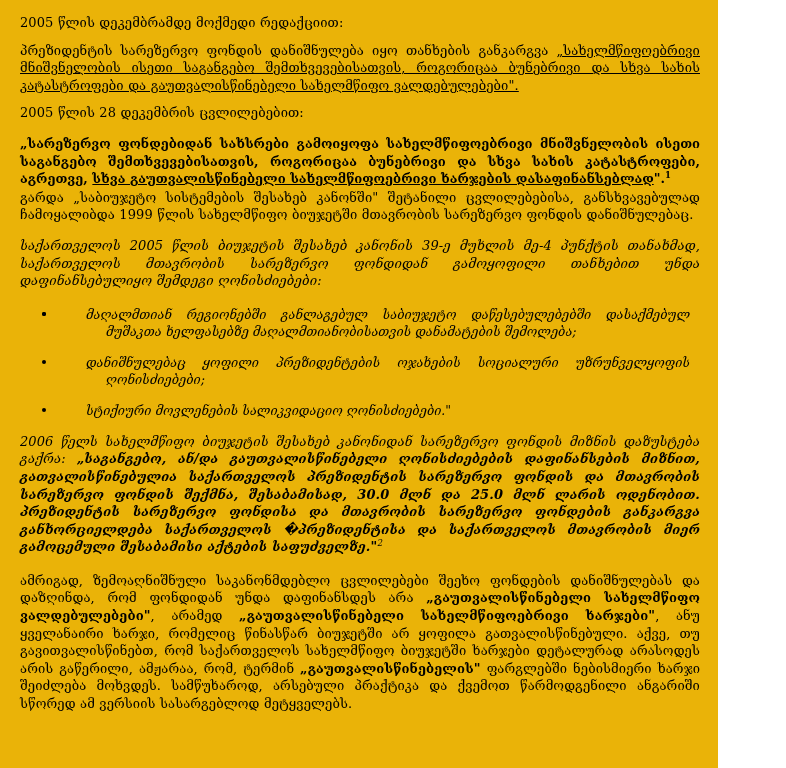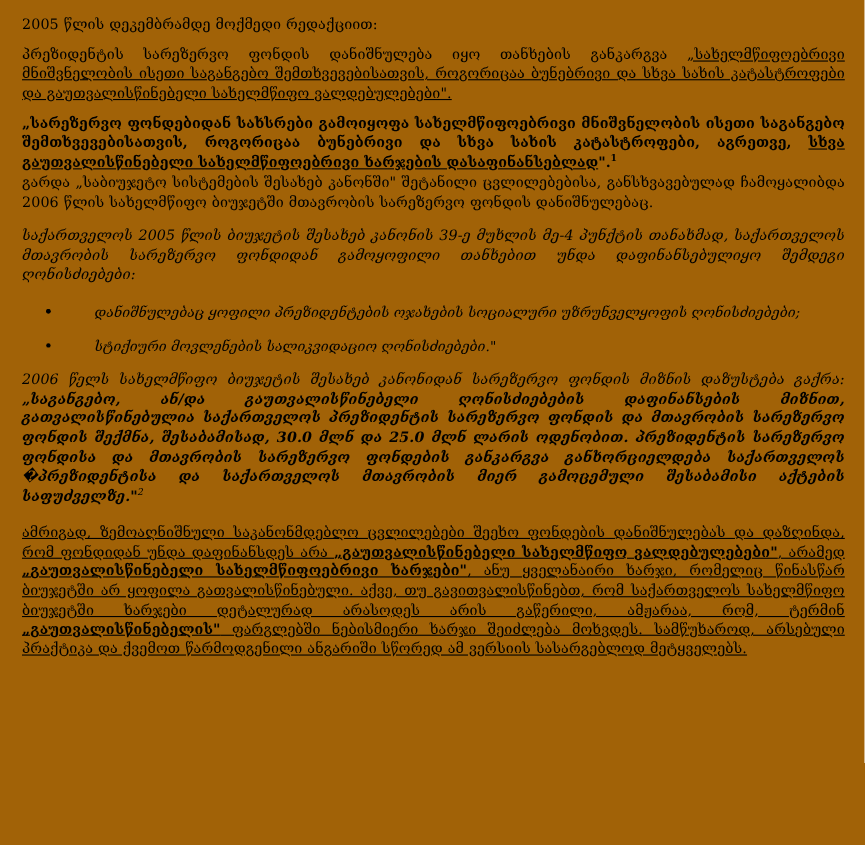--- a/index.html
+++ b/index.html
@@ -7,36 +7,36 @@
     margin: 0;
     padding: 0;
     background: #ffffff;
   }
   body {
     font-family: "DejaVu Serif", "Liberation Serif", serif;
     color: #000000;
   }
   #page {
     position: relative;
-    width: 786px;
+    width: 718px;
     height: 768px;
-    background: #a16207;
+    background: #eab308;
     box-sizing: border-box;
     padding: 14px 18px 0 20px;
     overflow: hidden;
   }
   .para {
     font-size: 13.0px;
     line-height: 17.6px;
     text-align: justify;
     margin: 0 0 11px 0;
     letter-spacing: 0.1px;
     word-spacing: 0.2px;
   }
-  .para.last { margin-bottom: 0; text-decoration: underline; }
+  .para.last { margin-bottom: 0; }
   .gap-sm { margin-bottom: 10px; }
   .gap-md { margin-bottom: 13px; }
   .gap-lg { margin-bottom: 16px; font-style: italic; }
 
   .bold { font-weight: bold; margin-top: 16px; }
   .ul   { text-decoration: underline; }
 
   
   .quote-bold {
     font-weight: bold;
@@ -93,32 +93,37 @@
 <body>
 
 <div id="page">
 
   <p class="para gap-sm">2005 წლის დეკემბრამდე მოქმედი რედაქციით:</p>
 
   <p class="para gap-sm">
     <span>პრეზიდენტის სარეზერვო ფონდის დანიშნულება იყო თანხების განკარგვა </span><span class="ul">„სახელმწიფოებრივი მნიშვნელობის ისეთი საგანგებო შემთხვევებისათვის, როგორიცაა ბუნებრივი და სხვა სახის კატასტროფები და გაუთვალისწინებელი სახელმწიფო ვალდებულებები".</span>
   </p>
 
+  <p class="para gap-md">2005 წლის 28 დეკემბრის ცვლილებებით:</p>
 
   <p class="quote-bold">
     <span>„სარეზერვო ფონდებიდან სახსრები გამოიყოფა სახელმწიფოებრივი მნიშვნელობის ისეთი საგანგებო შემთხვევებისათვის, როგორიცაა ბუნებრივი და სხვა სახის კატასტროფები, აგრეთვე, </span><span class="ul">სხვა გაუთვალისწინებელი სახელმწიფოებრივი ხარჯების დასაფინანსებლად</span><span>".</span><sup class="fn">1</sup>
   </p>
 
-  <p class="para gap-md">გარდა „საბიუჯეტო სისტემების შესახებ კანონში" შეტანილი ცვლილებებისა, განსხვავებულად ჩამოყალიბდა 2006 წლის სახელმწიფო ბიუჯეტში მთავრობის სარეზერვო ფონდის დანიშნულებაც.</p>
+  <p class="para gap-md">გარდა „საბიუჯეტო სისტემების შესახებ კანონში" შეტანილი ცვლილებებისა, განსხვავებულად ჩამოყალიბდა 1999 წლის სახელმწიფო ბიუჯეტში მთავრობის სარეზერვო ფონდის დანიშნულებაც.</p>
 
   <p class="para gap-lg">საქართველოს 2005 წლის ბიუჯეტის შესახებ კანონის 39-ე მუხლის მე-4 პუნქტის თანახმად, საქართველოს მთავრობის სარეზერვო ფონდიდან გამოყოფილი თანხებით უნდა დაფინანსებულიყო შემდეგი ღონისძიებები:</p>
 
   <ul class="bullets">
     <li>
       <span class="dot"></span>
+    </li>
+    <li class="wrap">
+      <span class="dot"></span>
+      <span class="txt">მაღალმთიან რეგიონებში განლაგებულ საბიუჯეტო დაწესებულებებში დასაქმებულ მუშაკთა ხელფასებზე მაღალმთიანობისათვის დანამატების შემოლება;</span>
     </li>
     <li class="wrap">
       <span class="dot"></span>
       <span class="txt">დანიშნულებაც ყოფილი პრეზიდენტების ოჯახების სოციალური უზრუნველყოფის ღონისძიებები;</span>
     </li>
     <li>
       <span class="dot"></span>
       <span class="txt">სტიქიური მოვლენების სალიკვიდაციო ღონისძიებები."</span>
     </li>
   </ul>

